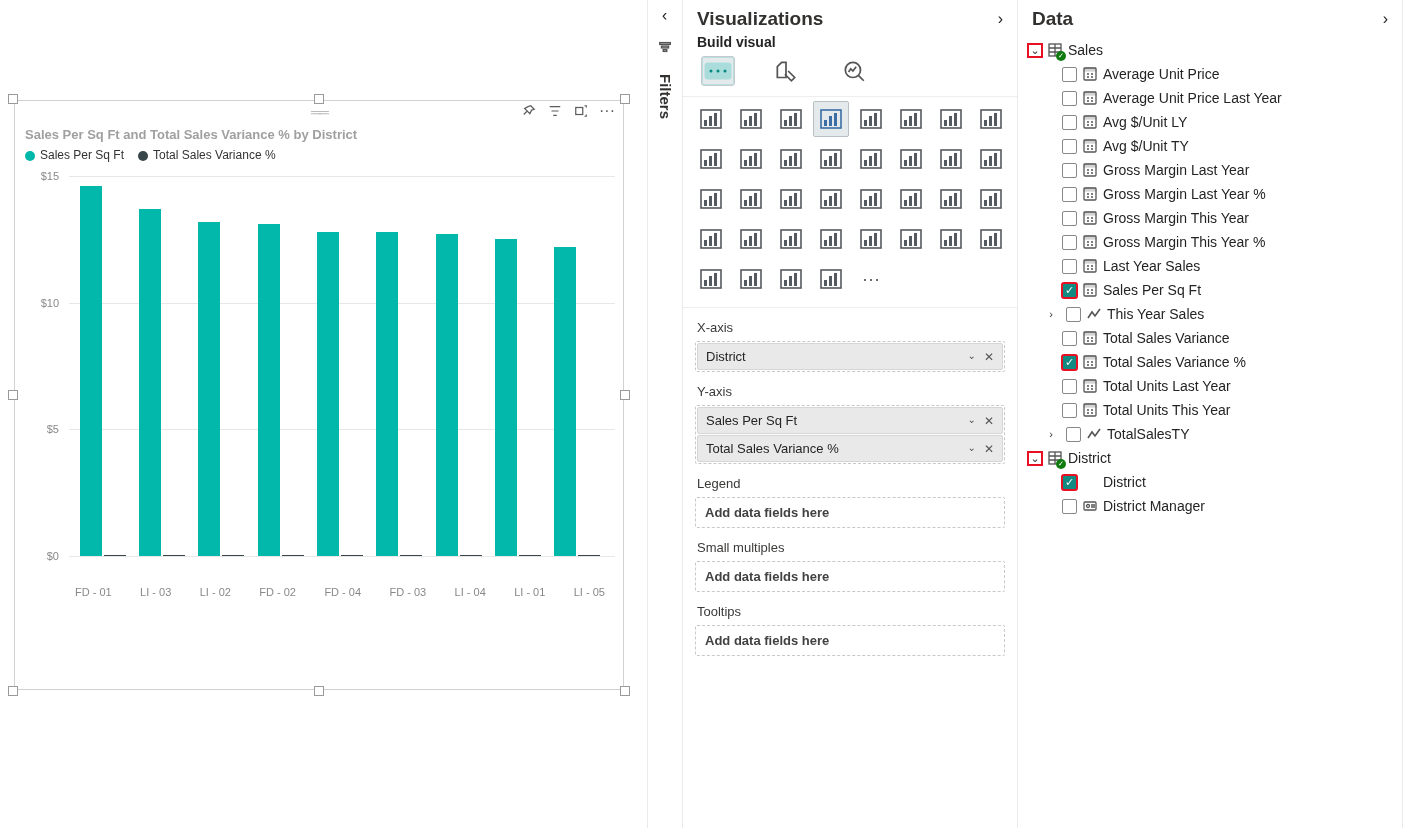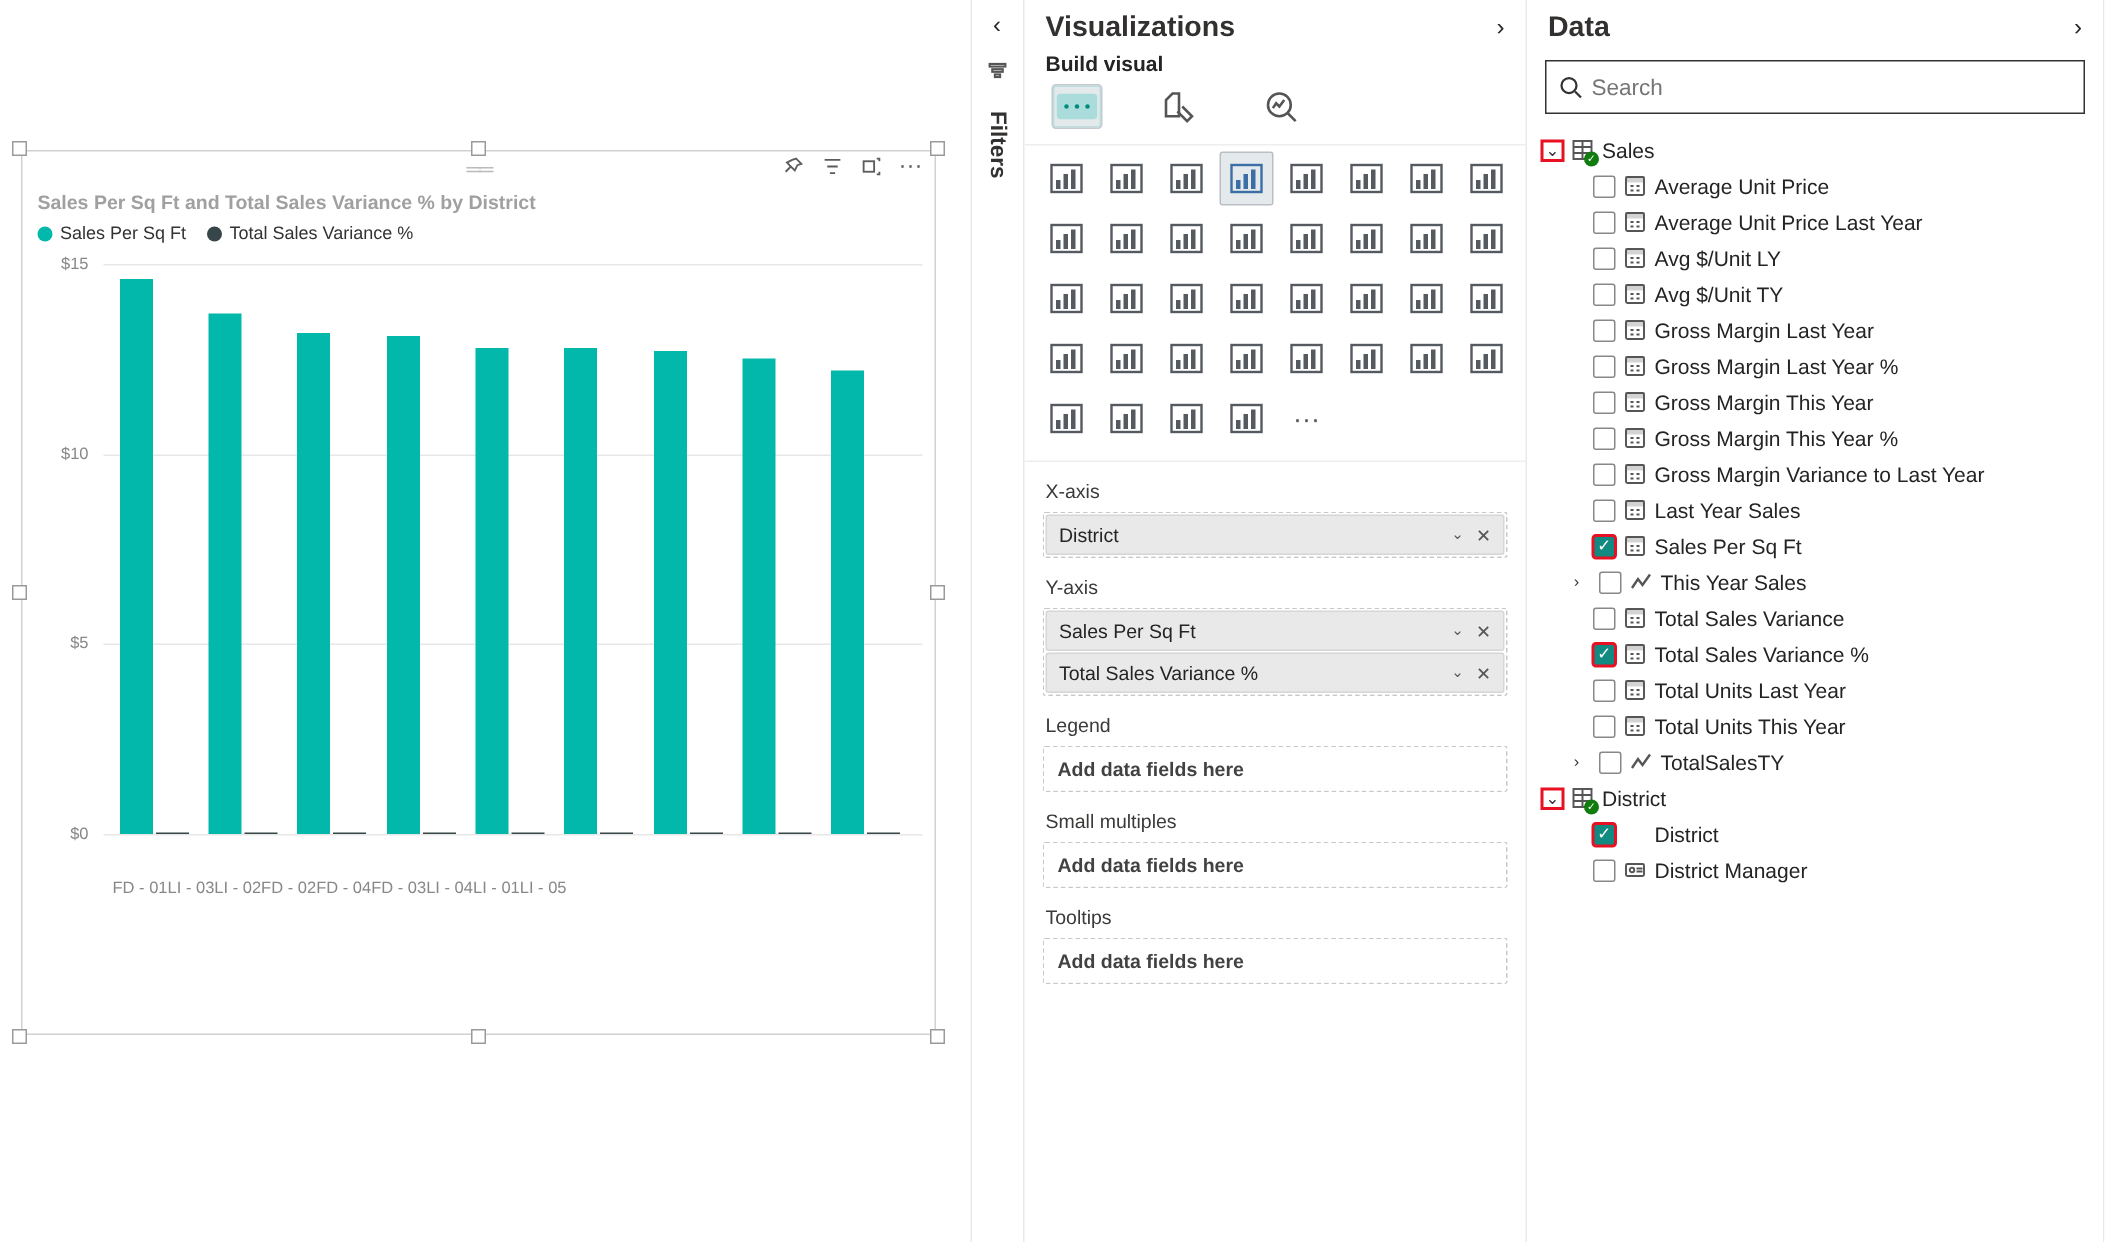--- a/index.html
+++ b/index.html
@@ -21,21 +21,21 @@
 .legend { padding: 4px 10px 8px; display:flex; gap:14px; font-size:12px; color:#333; }
 .legend .sw { width:10px; height:10px; border-radius:50%; display:inline-block; margin-right:5px; vertical-align:middle; }
 .chart-body { position:relative; margin: 6px 8px 0 14px; padding-left:36px; height:430px; }
 .y-axis { position:absolute; left:0; top:0; height:380px; width:34px; }
 .y-tick { position:absolute; right:4px; font-size:11px; color:#888; transform:translateY(-50%); }
 .grid-line { position:absolute; left:40px; right:0; height:1px; background:#e7e7e7; }
 .bars { position:absolute; left:46px; right:10px; top:0; height:380px; display:flex; align-items:flex-end; justify-content:space-around; gap:4px; }
 .group { flex:1; display:flex; align-items:flex-end; gap:2px; justify-content:center; }
 .bar1 { flex:0 0 22px; background:#01B8AA; }
 .bar2 { flex:0 0 22px; background:#374649; }
-.x-axis { position:absolute; left:46px; right:10px; top:410px; display:flex; justify-content:flex-start; font-size:11px; color:#888; }
+.x-axis { position:absolute; left:46px; right:10px; top:410px; display:flex; justify-content:space-between; font-size:11px; color:#888; }
 
 
 .filters-rail { flex:0 0 36px; border-left:1px solid #eaeaea; border-right:1px solid #eaeaea; display:flex; flex-direction:column; align-items:center; padding-top:8px; }
 .filters-rail .col-ico { font-size:16px; transform:rotate(180deg); cursor:pointer; }
 .filters-label { writing-mode: vertical-rl; font-size:15px; font-weight:600; margin-top:20px; color:#323130; }
 .funnel-ico { margin-top:14px; }
 
 
 .pane { border-right:1px solid #eaeaea; display:flex; flex-direction:column; overflow:hidden; }
 .viz-pane { flex:0 0 335px; }
@@ -564,31 +564,20 @@
         <div class="well-placeholder">Add data fields here</div>
       </div>
   </div>
 </div>
 
 <div class="pane data-pane">
   <div class="pane-header">
     <span class="pane-title">Data</span>
     <span style="font-size:16px;cursor:pointer">›</span>
   </div>
-  <div class="search-wrap">
-    <div class="search">
-      <span>
-          <svg width="16" height="16" viewBox="0 0 16 16" fill="none" stroke="#333" stroke-width="1.5">
-            <circle cx="7" cy="7" r="5"></circle>
-            <path d="M11 11l4 4"></path>
-          </svg>
-        </span>
-      <input placeholder="Search" style="">
-    </div>
-  </div>
   <div class="tree" id="tree">
       <div class="tree-row table-row">
         <span class="caret hl-red">⌄</span>
         <span class="fld-ico">
           <span class="tbl-ico">
             <svg width="16" height="16" viewBox="0 0 16 16" fill="none" stroke="#555" stroke-width="1.3">
               <rect x="2" y="2" width="12" height="12"></rect>
               <path d="M2 6h12M2 10h12M8 2v12"></path>
             </svg>
             <span class="green-check">✓</span>
@@ -686,31 +675,20 @@
       </div>
       <div class="tree-row child">
         <span class="cb"></span>
         <span class="fld-ico">
           <svg width="16" height="16" viewBox="0 0 16 16" fill="none" stroke="#555" stroke-width="1.3">
             <rect x="2" y="2" width="12" height="12" rx="1"></rect>
             <rect x="2" y="2" width="12" height="3" fill="#555" opacity=".25"></rect>
             <path d="M5 8h2M5 11h2M9 8h2M9 11h2"></path>
           </svg>
         </span>
-        <span>Gross Margin Variance to Last Year</span>
-      </div>
-      <div class="tree-row child">
-        <span class="cb"></span>
-        <span class="fld-ico">
-          <svg width="16" height="16" viewBox="0 0 16 16" fill="none" stroke="#555" stroke-width="1.3">
-            <rect x="2" y="2" width="12" height="12" rx="1"></rect>
-            <rect x="2" y="2" width="12" height="3" fill="#555" opacity=".25"></rect>
-            <path d="M5 8h2M5 11h2M9 8h2M9 11h2"></path>
-          </svg>
-        </span>
         <span>Last Year Sales</span>
       </div>
       <div class="tree-row child">
         <span class="cb checked hl-red"></span>
         <span class="fld-ico">
           <svg width="16" height="16" viewBox="0 0 16 16" fill="none" stroke="#555" stroke-width="1.3">
             <rect x="2" y="2" width="12" height="12" rx="1"></rect>
             <rect x="2" y="2" width="12" height="3" fill="#555" opacity=".25"></rect>
             <path d="M5 8h2M5 11h2M9 8h2M9 11h2"></path>
           </svg>

